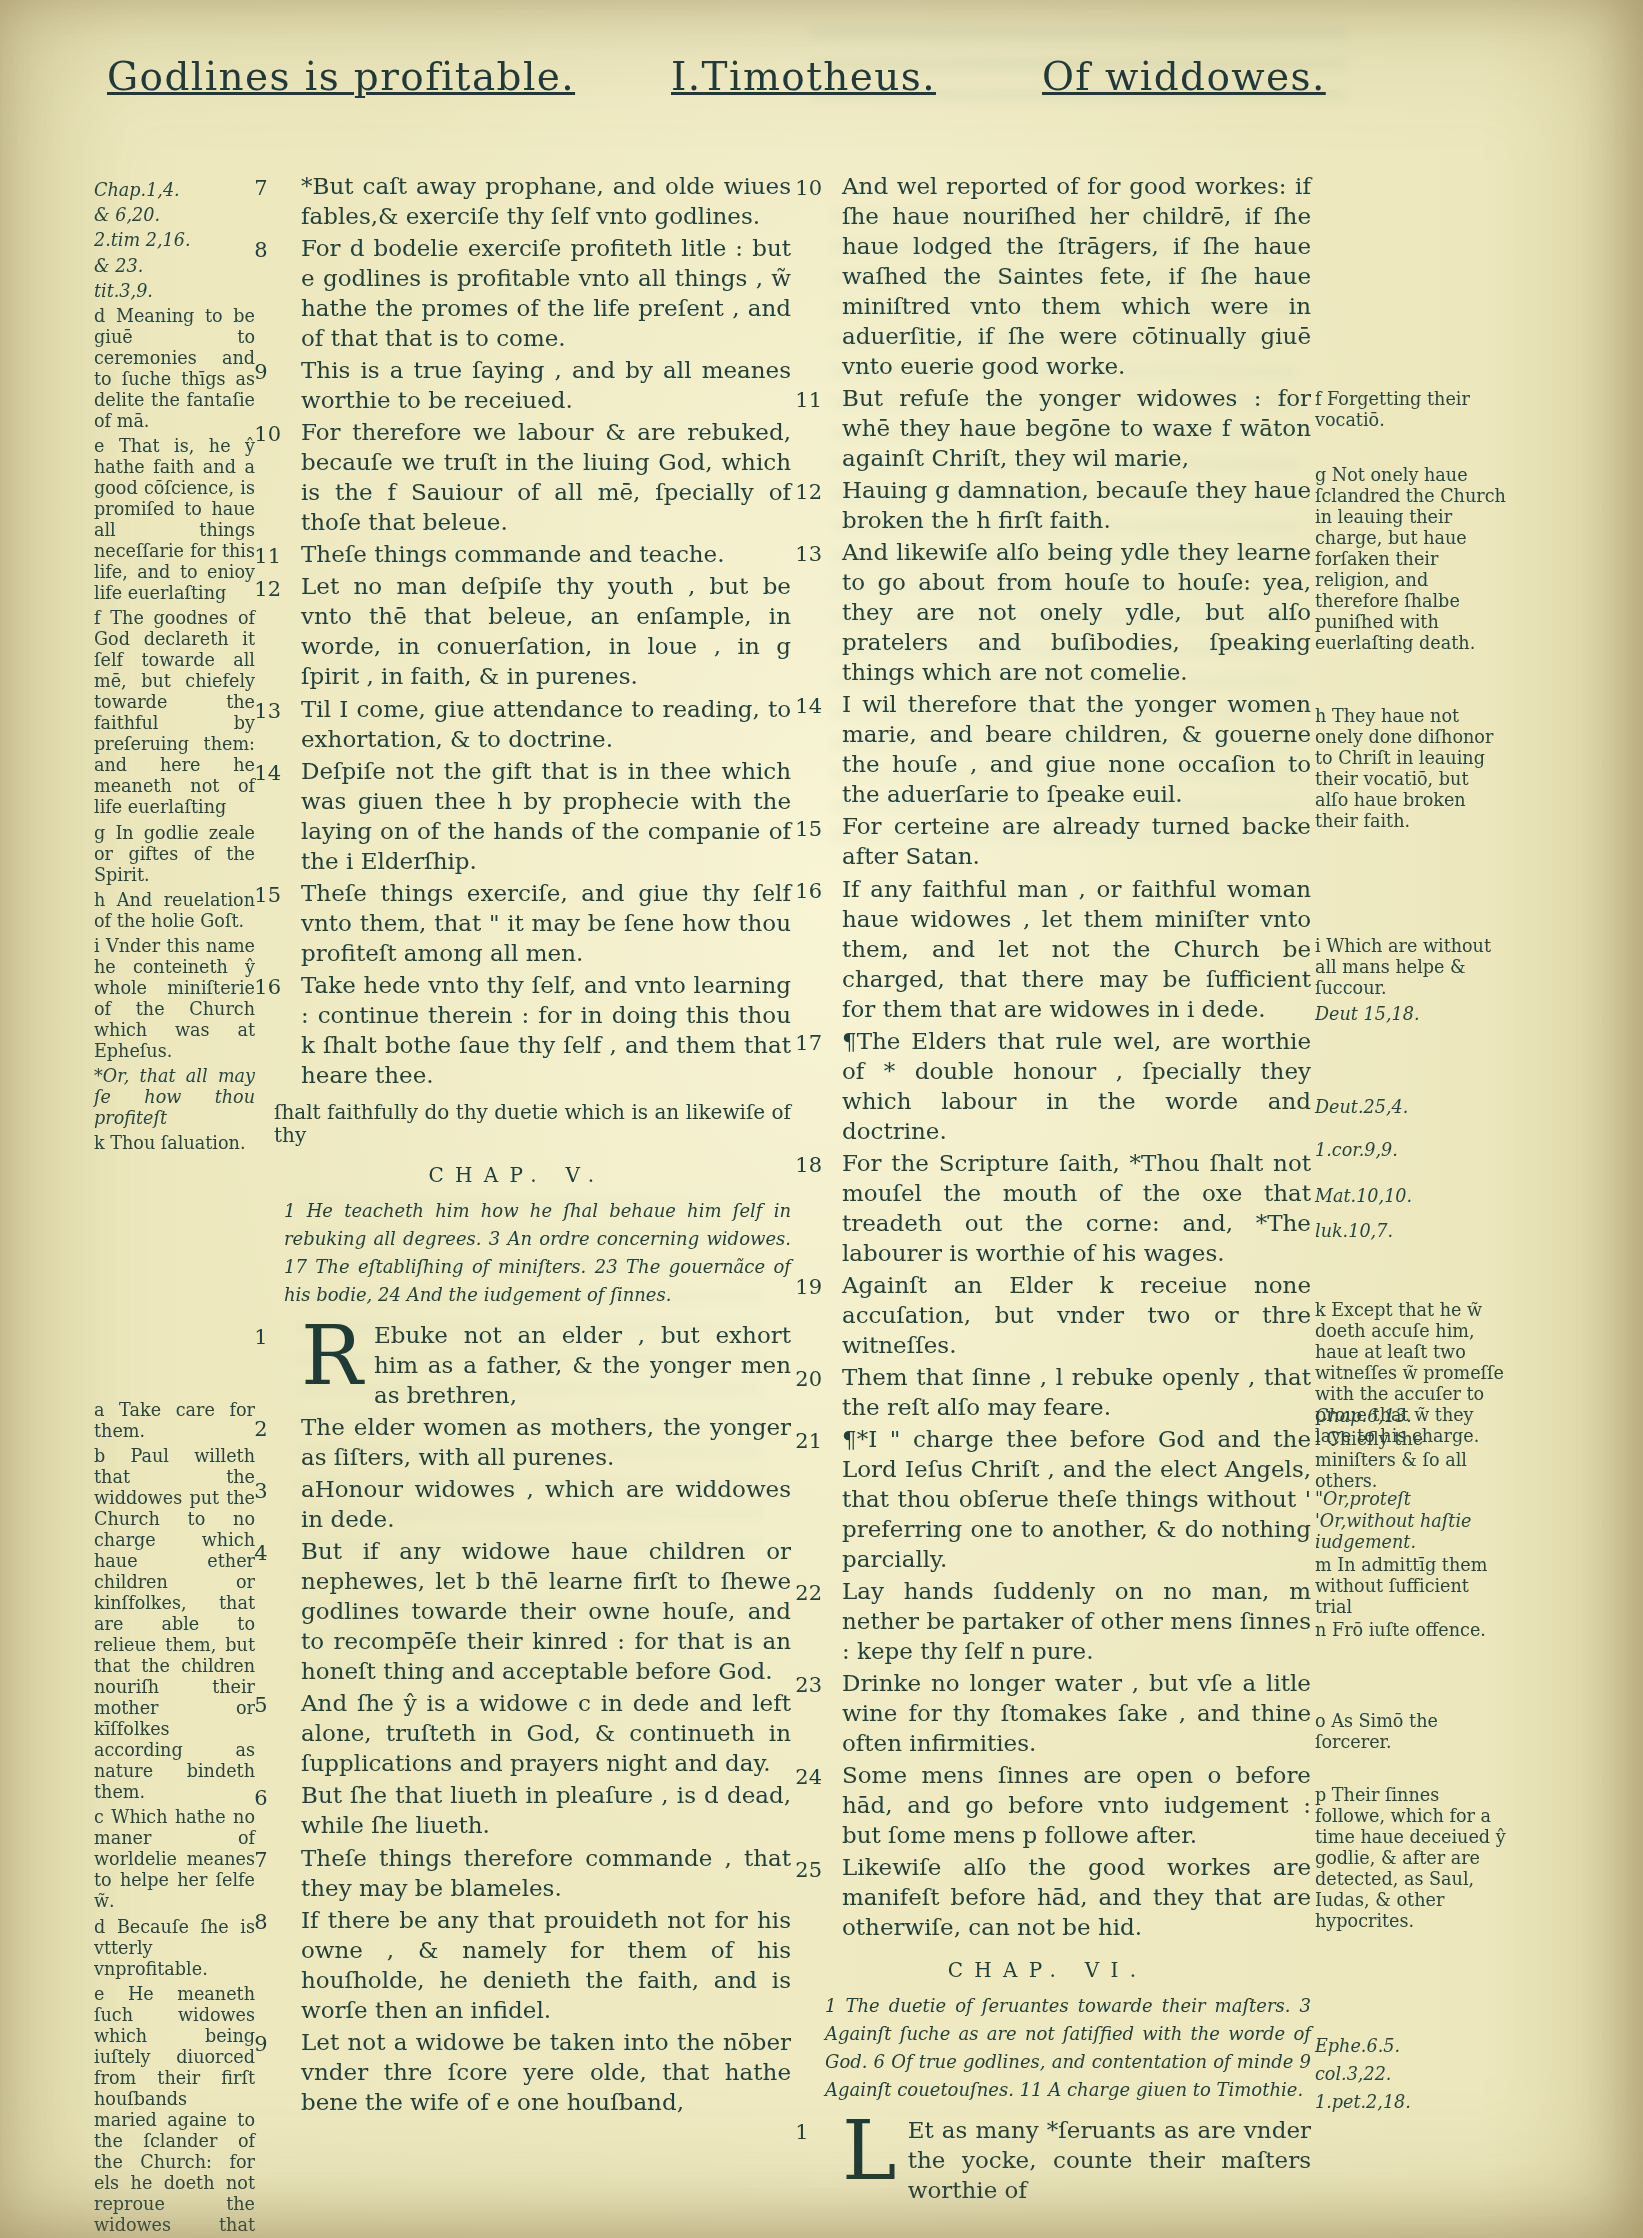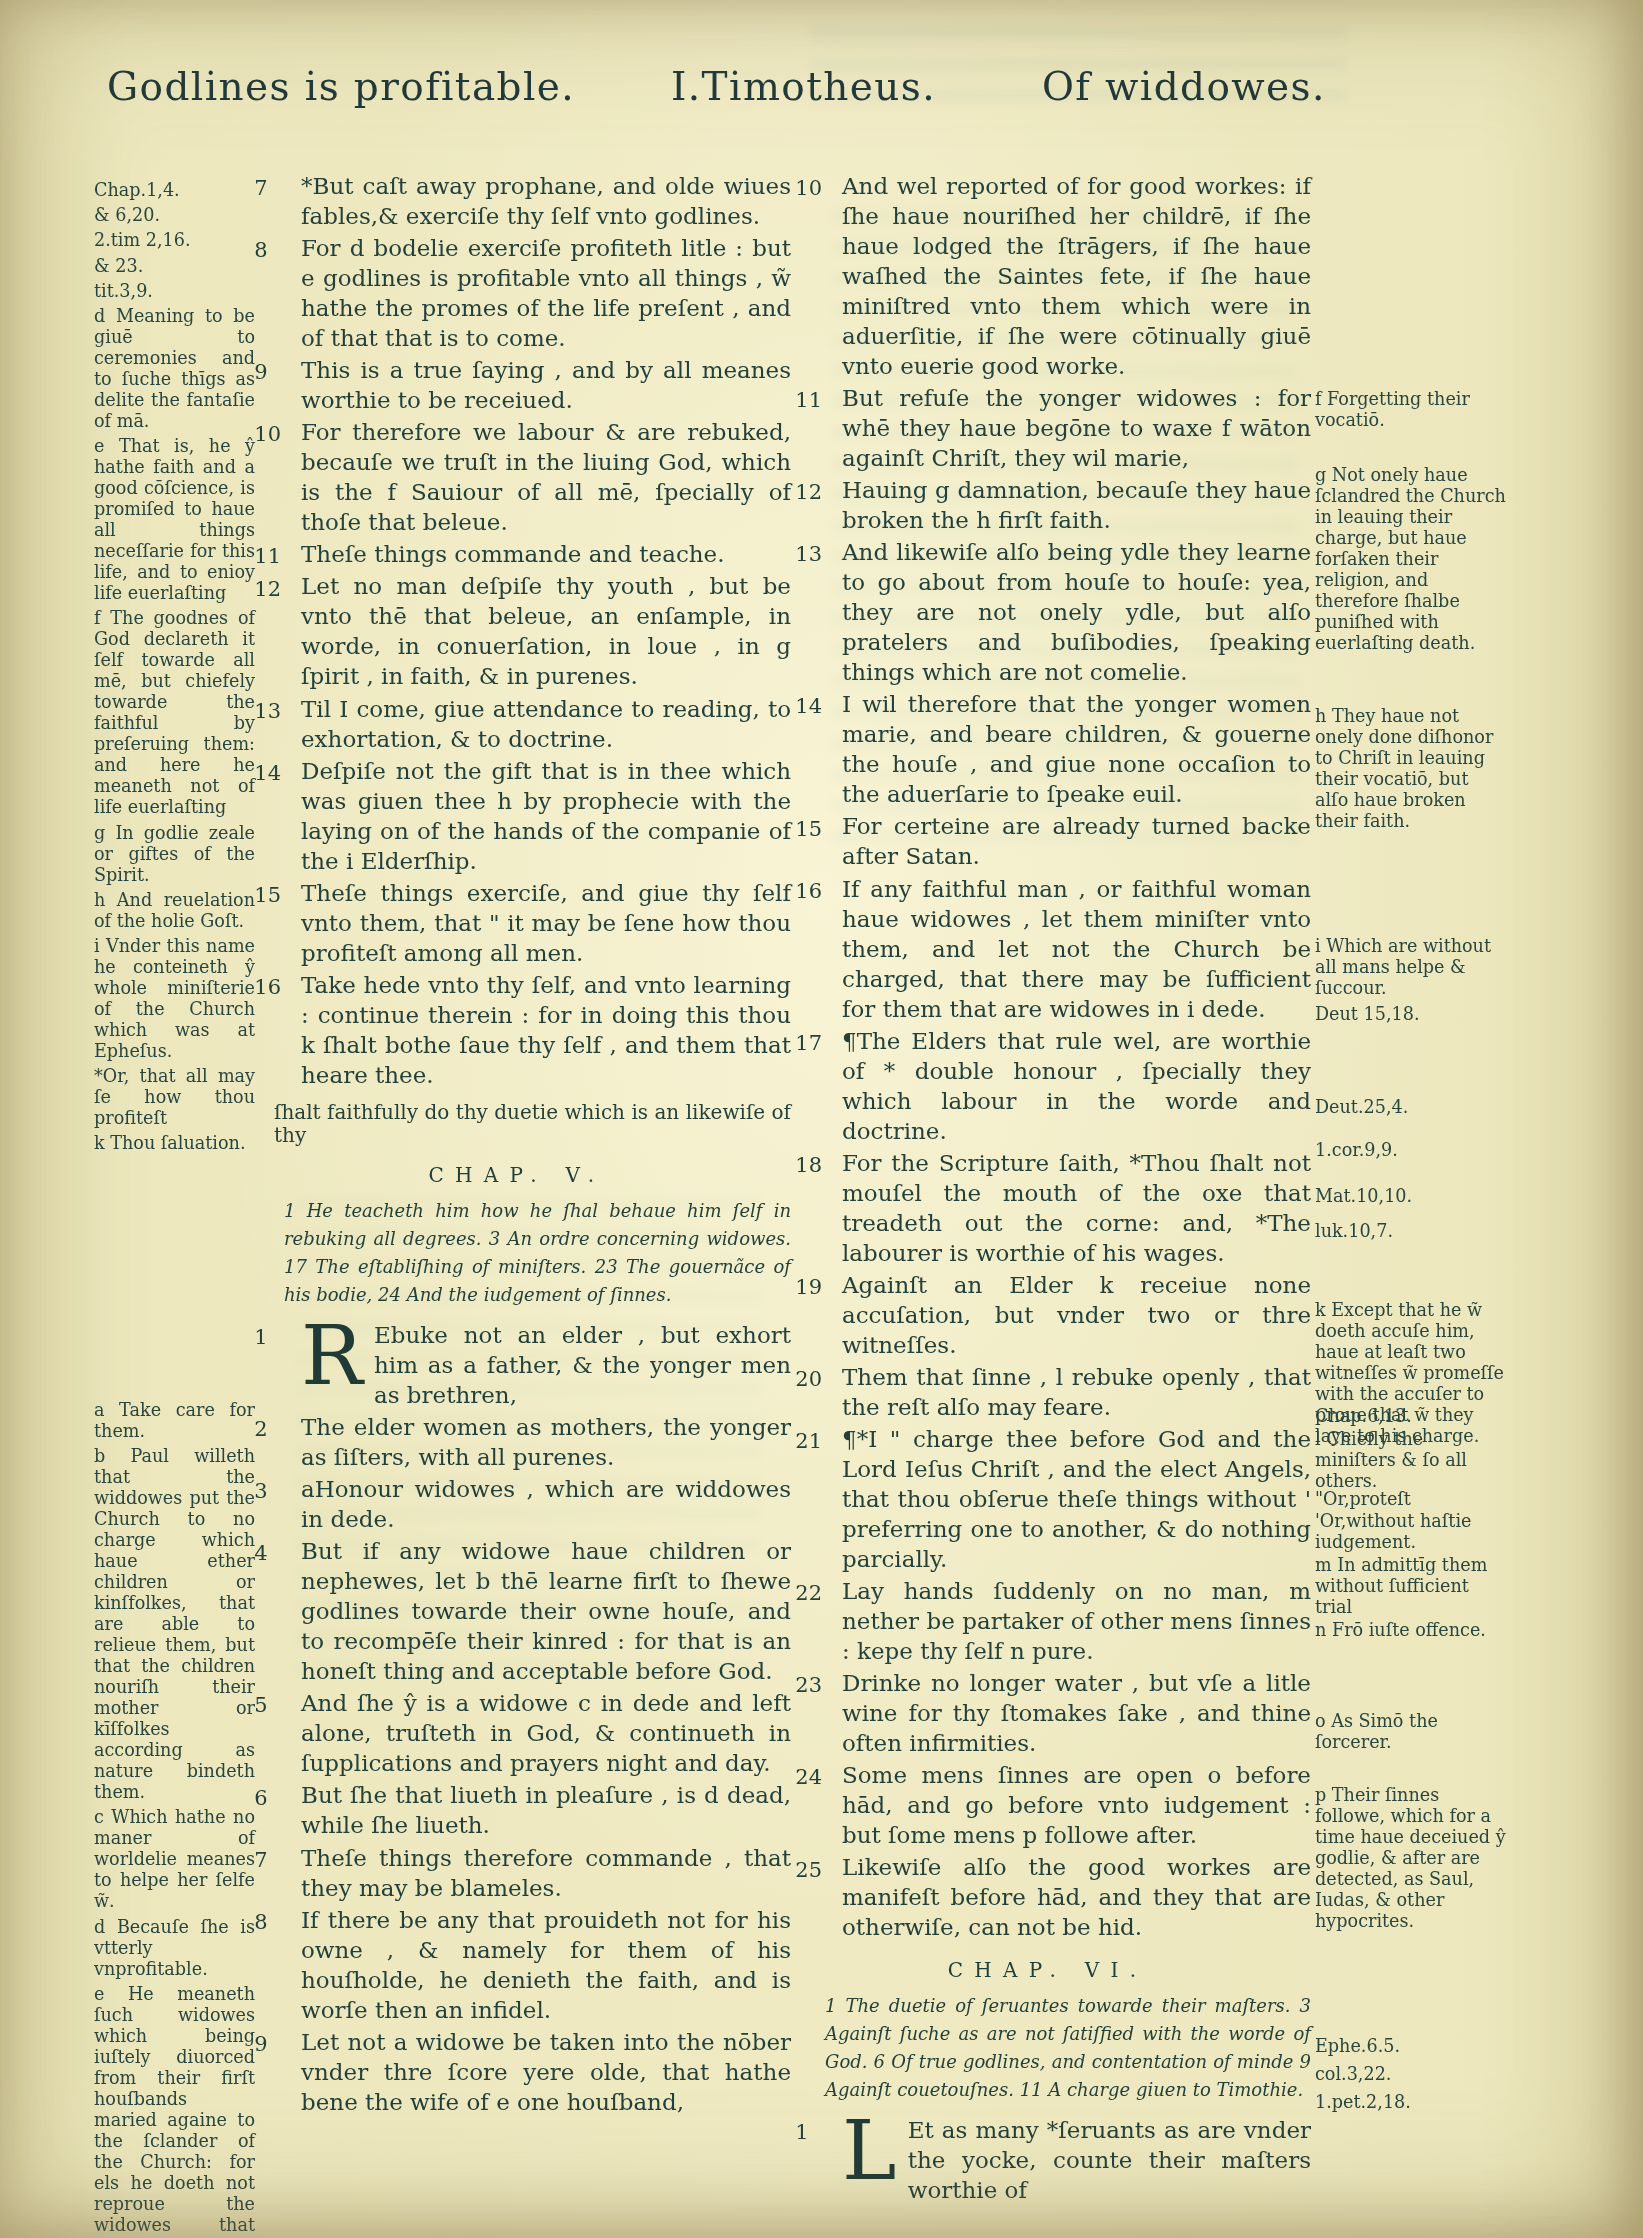--- a/index.html
+++ b/index.html
@@ -13,42 +13,42 @@
     color:#24403b;
     overflow:hidden;
   }
   .page::after{
     content:"";position:absolute;inset:0;pointer-events:none;
     box-shadow:inset 0 0 134px rgba(125,105,55,.34), inset -20px 0 49px rgba(110,90,45,.22), inset 0 -21px 56px rgba(120,100,50,.18);
   }
   .bleed{position:absolute;filter:blur(5px);opacity:.5;pointer-events:none;
     background:repeating-linear-gradient(180deg, rgba(120,160,140,.16) 0 11.3px, rgba(120,160,140,0) 11.3px 31px);}
   
-  .runhead span{position:absolute;top:64px;font-size:39px;letter-spacing:1.4px;color:#20383a;white-space:nowrap;}
+  .runhead span{position:absolute;top:54px;font-size:39px;letter-spacing:1.4px;color:#20383a;white-space:nowrap;text-decoration:underline;}
   .rh-left{left:107px;}
   .rh-center{left:671px;}
   .rh-right{left:1042px;}
   
   .col{position:absolute;top:171px;}
   .col1{left:243px;width:548px;}
   .col2{left:784px;width:527px;}
   .verse{position:relative;padding-left:58px;text-align:justify;font-size:23px;line-height:30px;margin:0 0 2.1px 0;}
   .vnum{position:absolute;left:11.3px;top:2.1px;font-size:21px;}
   .dropcap{float:left;font-size:82px;line-height:63px;padding:4.2px 11.3px 0 0;color:#203a36;}
   .note-line{font-size:20px;line-height:23px;padding-left:31px;margin:11.3px 0 2.8px 0;text-align:justify;}
   .chap-head{text-align:center;font-size:20px;letter-spacing:11.3px;margin:15.5px 0 10px 0;color:#21403a;}
   .argument{font-style:italic;font-size:18px;line-height:28px;padding-left:41px;text-align:justify;margin:0 0 11.3px 0;}
   
   .margin-notes{position:absolute;font-size:17.6px;line-height:21px;text-align:justify;color:#28453f;}
   .left1{left:94px;top:180px;width:161px;}
   .left2{left:94px;top:1400px;width:161px;}
   .rightm{left:1315px;top:0;width:192px;height:2239px;text-align:left;}
   .mn{margin:0 0 4.2px 0;}
   .rightm .mn{position:absolute;width:192px;margin:0;}
-  .it{}
+  .it{font-style:italic;}
 </style>
 </head>
 <body>
 
 <div class="page">
 
   <div class="bleed" style="left:811px;top:28px;width:536px;height:92px;"></div>
   <div class="bleed" style="left:832px;top:211px;width:465px;height:634px;opacity:.35;"></div>
   <div class="bleed" style="left:296px;top:1198px;width:465px;height:493px;opacity:.25;"></div>
 

